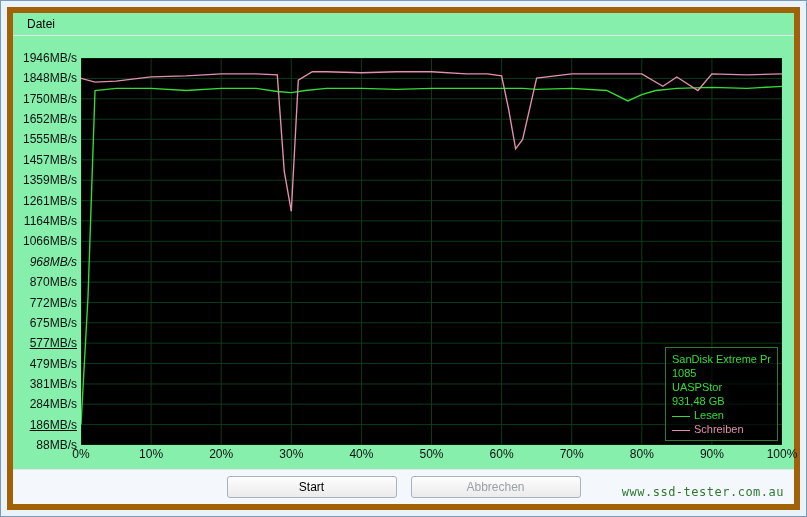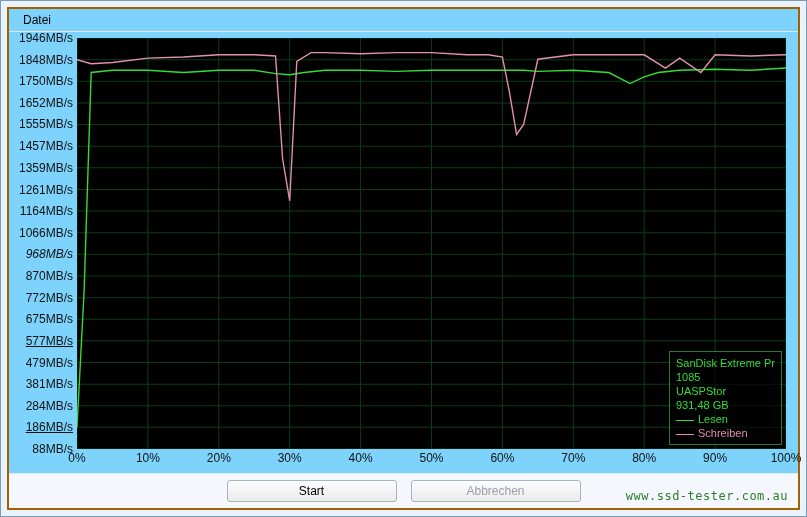--- a/index.html
+++ b/index.html
@@ -3,24 +3,24 @@
 <meta charset="utf-8">
 <style>
   html,body{margin:0;padding:0;font-family:"Segoe UI",Tahoma,sans-serif;font-size:12px;background:#fff;color:#000;}
   .window{width:807px;height:517px;box-sizing:border-box;border:1px solid #7a9ab8;background:#eaf2fb;display:flex;flex-direction:column;}
   .titlebar{height:28px;background:linear-gradient(#f6fafd,#e2ecf7);display:flex;align-items:center;padding:0 6px;border-bottom:1px solid #c7d6e6;}
   .app-icon{width:16px;height:16px;margin-right:6px;display:flex;flex-wrap:wrap;}
   .app-icon span{width:7px;height:7px;margin:0.5px;border-radius:1px;}
   .tt{color:#3b5a78;font-size:12px;flex:1;}
   .winbtns{display:flex;gap:4px;}
   .winbtn{width:26px;height:16px;border:1px solid #9db7cf;border-radius:3px;background:linear-gradient(#fdfefe,#e6eef7);display:flex;align-items:center;justify-content:center;font-size:10px;color:#4a6b87;cursor:pointer;}
-  .client{flex:1;margin:6px;border:2px solid #a16207;background:#7dd3fc;display:flex;flex-direction:column;}
+  .client{flex:1;margin:6px;border:6px solid #a16207;background:#86efac;display:flex;flex-direction:column;}
   .menubar{height:22px;padding:0 8px;display:flex;align-items:center;border-bottom:1px solid #e0e6ec;}
   .menuitem{padding:2px 6px;cursor:pointer;}
-  .chartwrap{flex:1;position:relative;margin:4px 6px 2px 6px;}
+  .chartwrap{flex:1;position:relative;margin:20px 6px 2px 6px;}
   .chart{position:absolute;top:2px;left:62px;right:6px;bottom:22px;background:#000;overflow:hidden;}
   .ylabels{position:absolute;top:2px;left:0;width:62px;bottom:22px;}
   .ylabels div{position:absolute;right:4px;font-size:12px;color:#111;transform:translateY(-50%);white-space:nowrap;}
   .xlabels{position:absolute;left:62px;right:6px;bottom:2px;height:18px;}
   .xlabels div{position:absolute;top:0;font-size:12px;color:#111;transform:translateX(-50%);}
   .legend{position:absolute;right:4px;bottom:4px;border:1px solid #2f7a2f;padding:4px 6px;background:rgba(0,0,0,0.6);font-size:11px;line-height:14px;}
   .legend .g{color:#35dc35;}
   .legend .m{color:#e38fb0;}
   .legend .sw{display:inline-block;width:18px;border-top:1px solid;vertical-align:middle;margin-right:4px;}
   .grid line{stroke:#0d3d18;stroke-width:1;}

